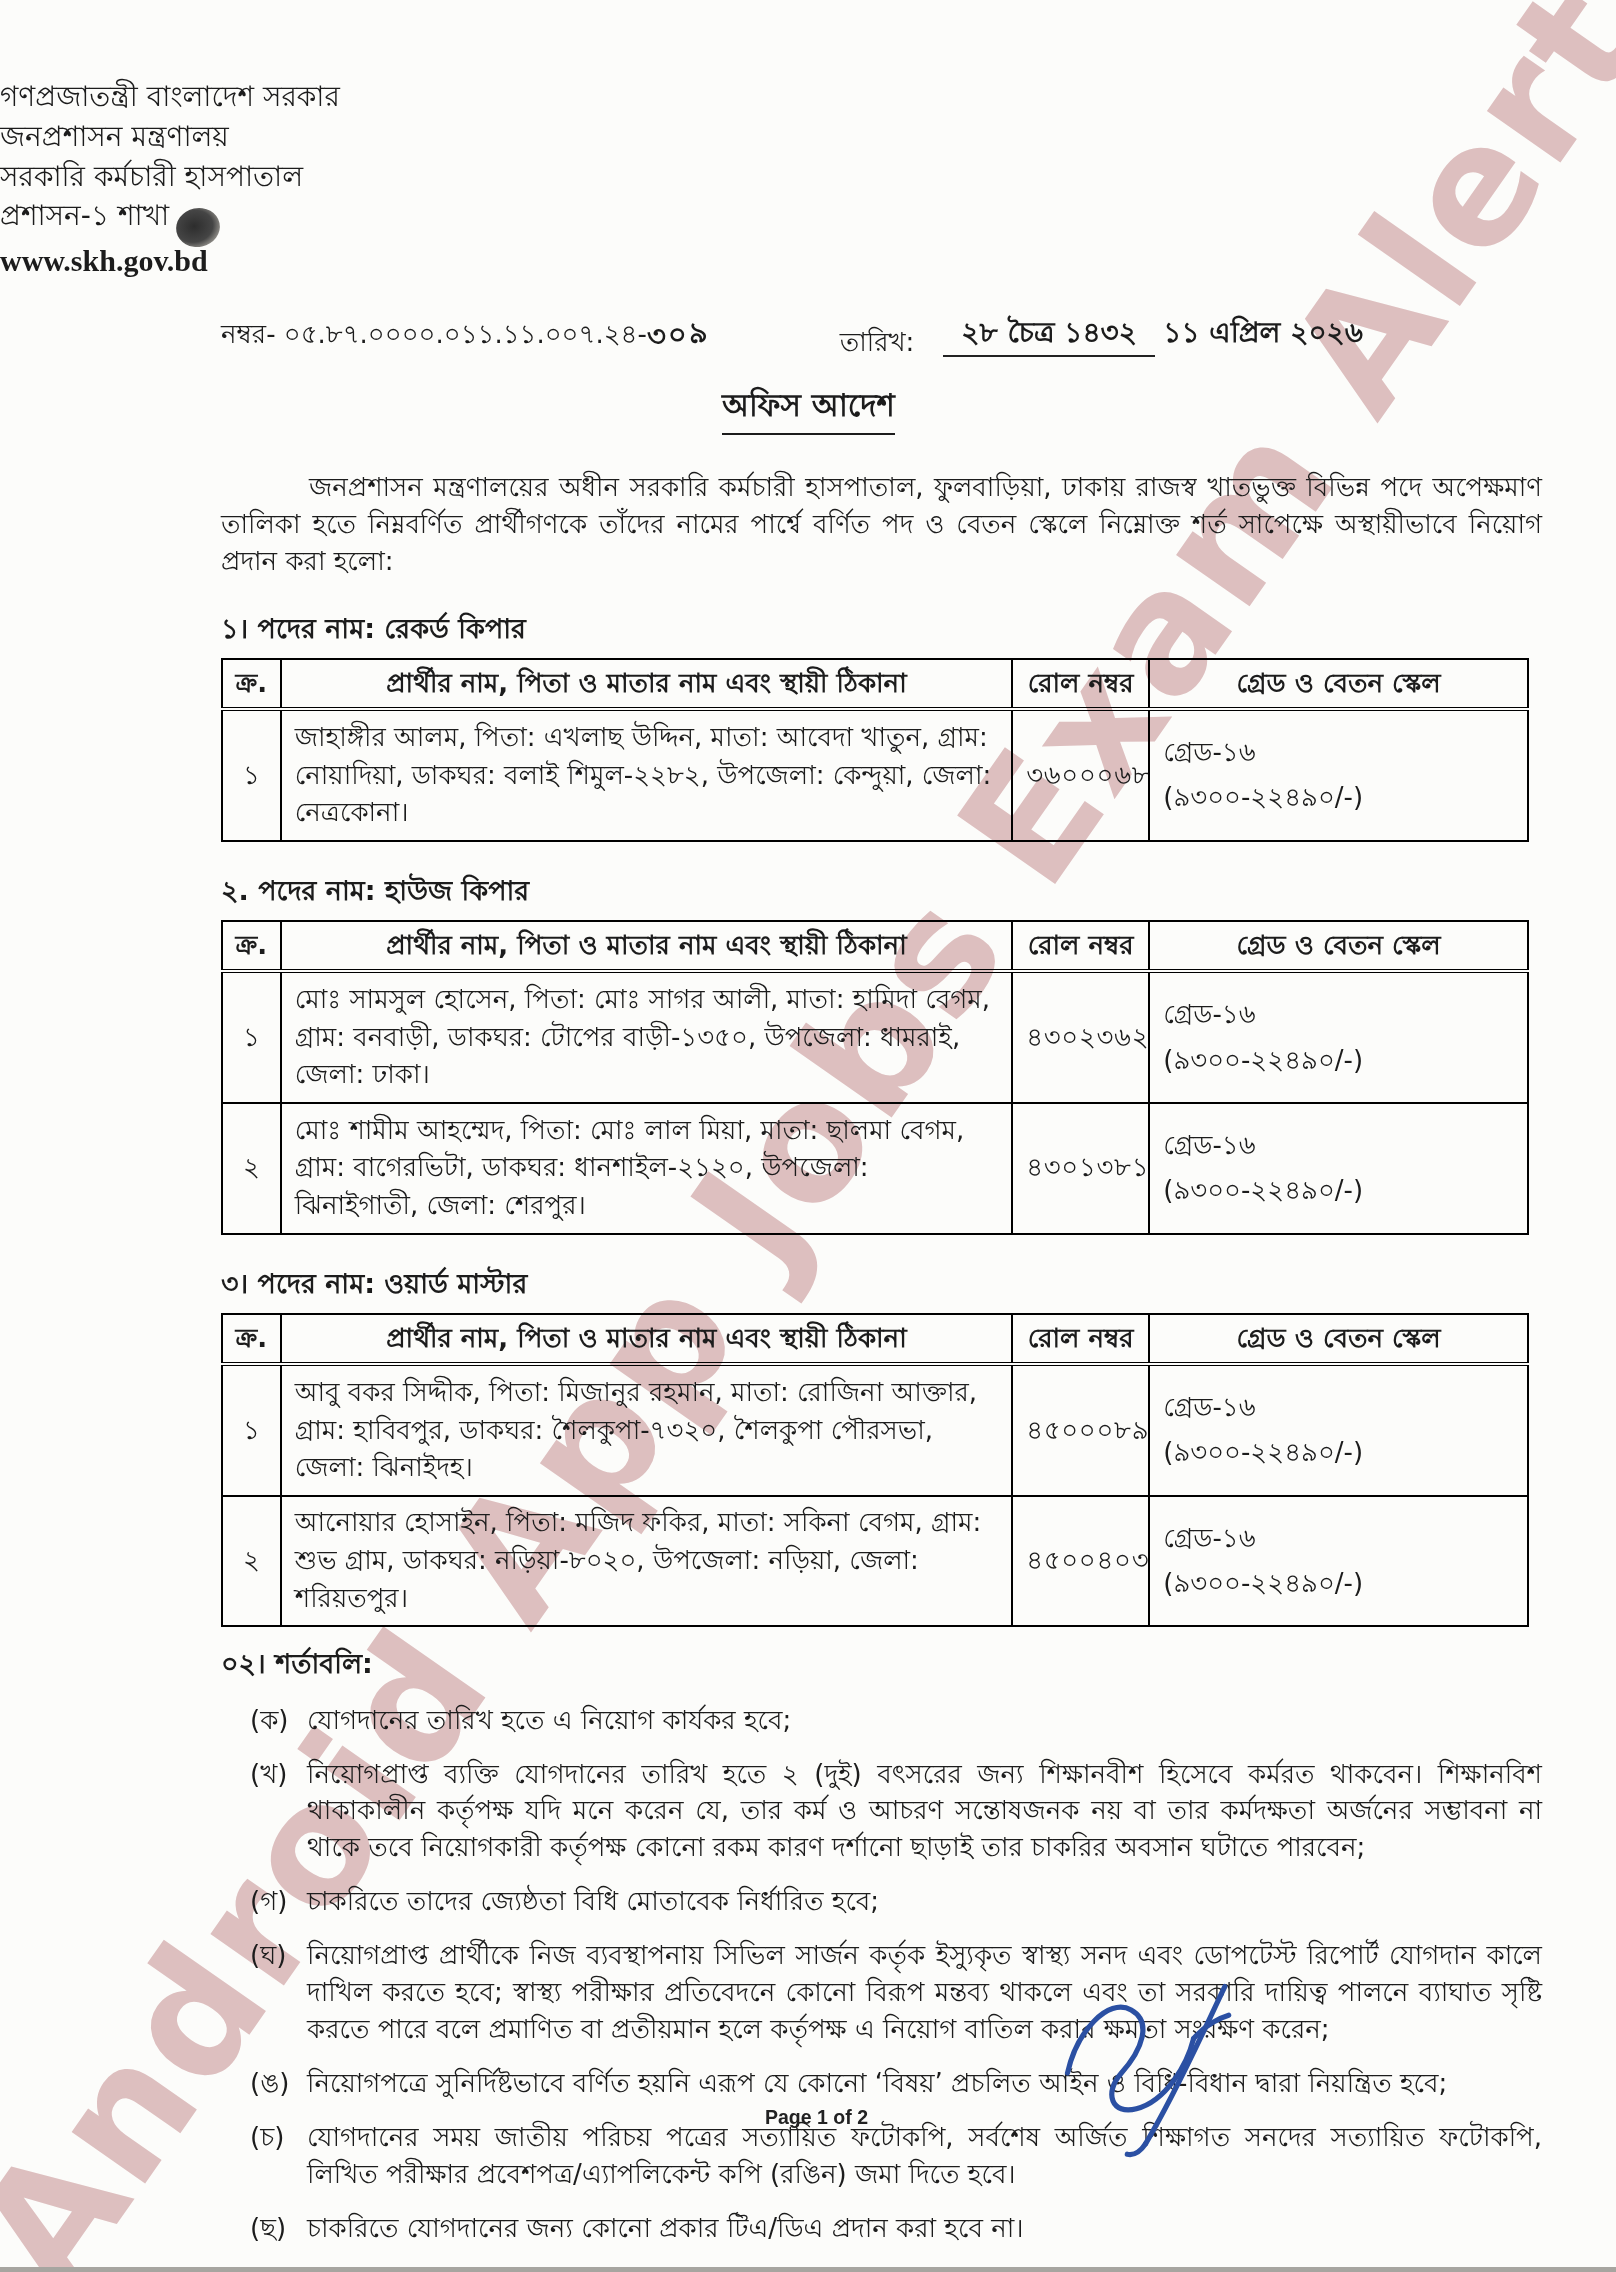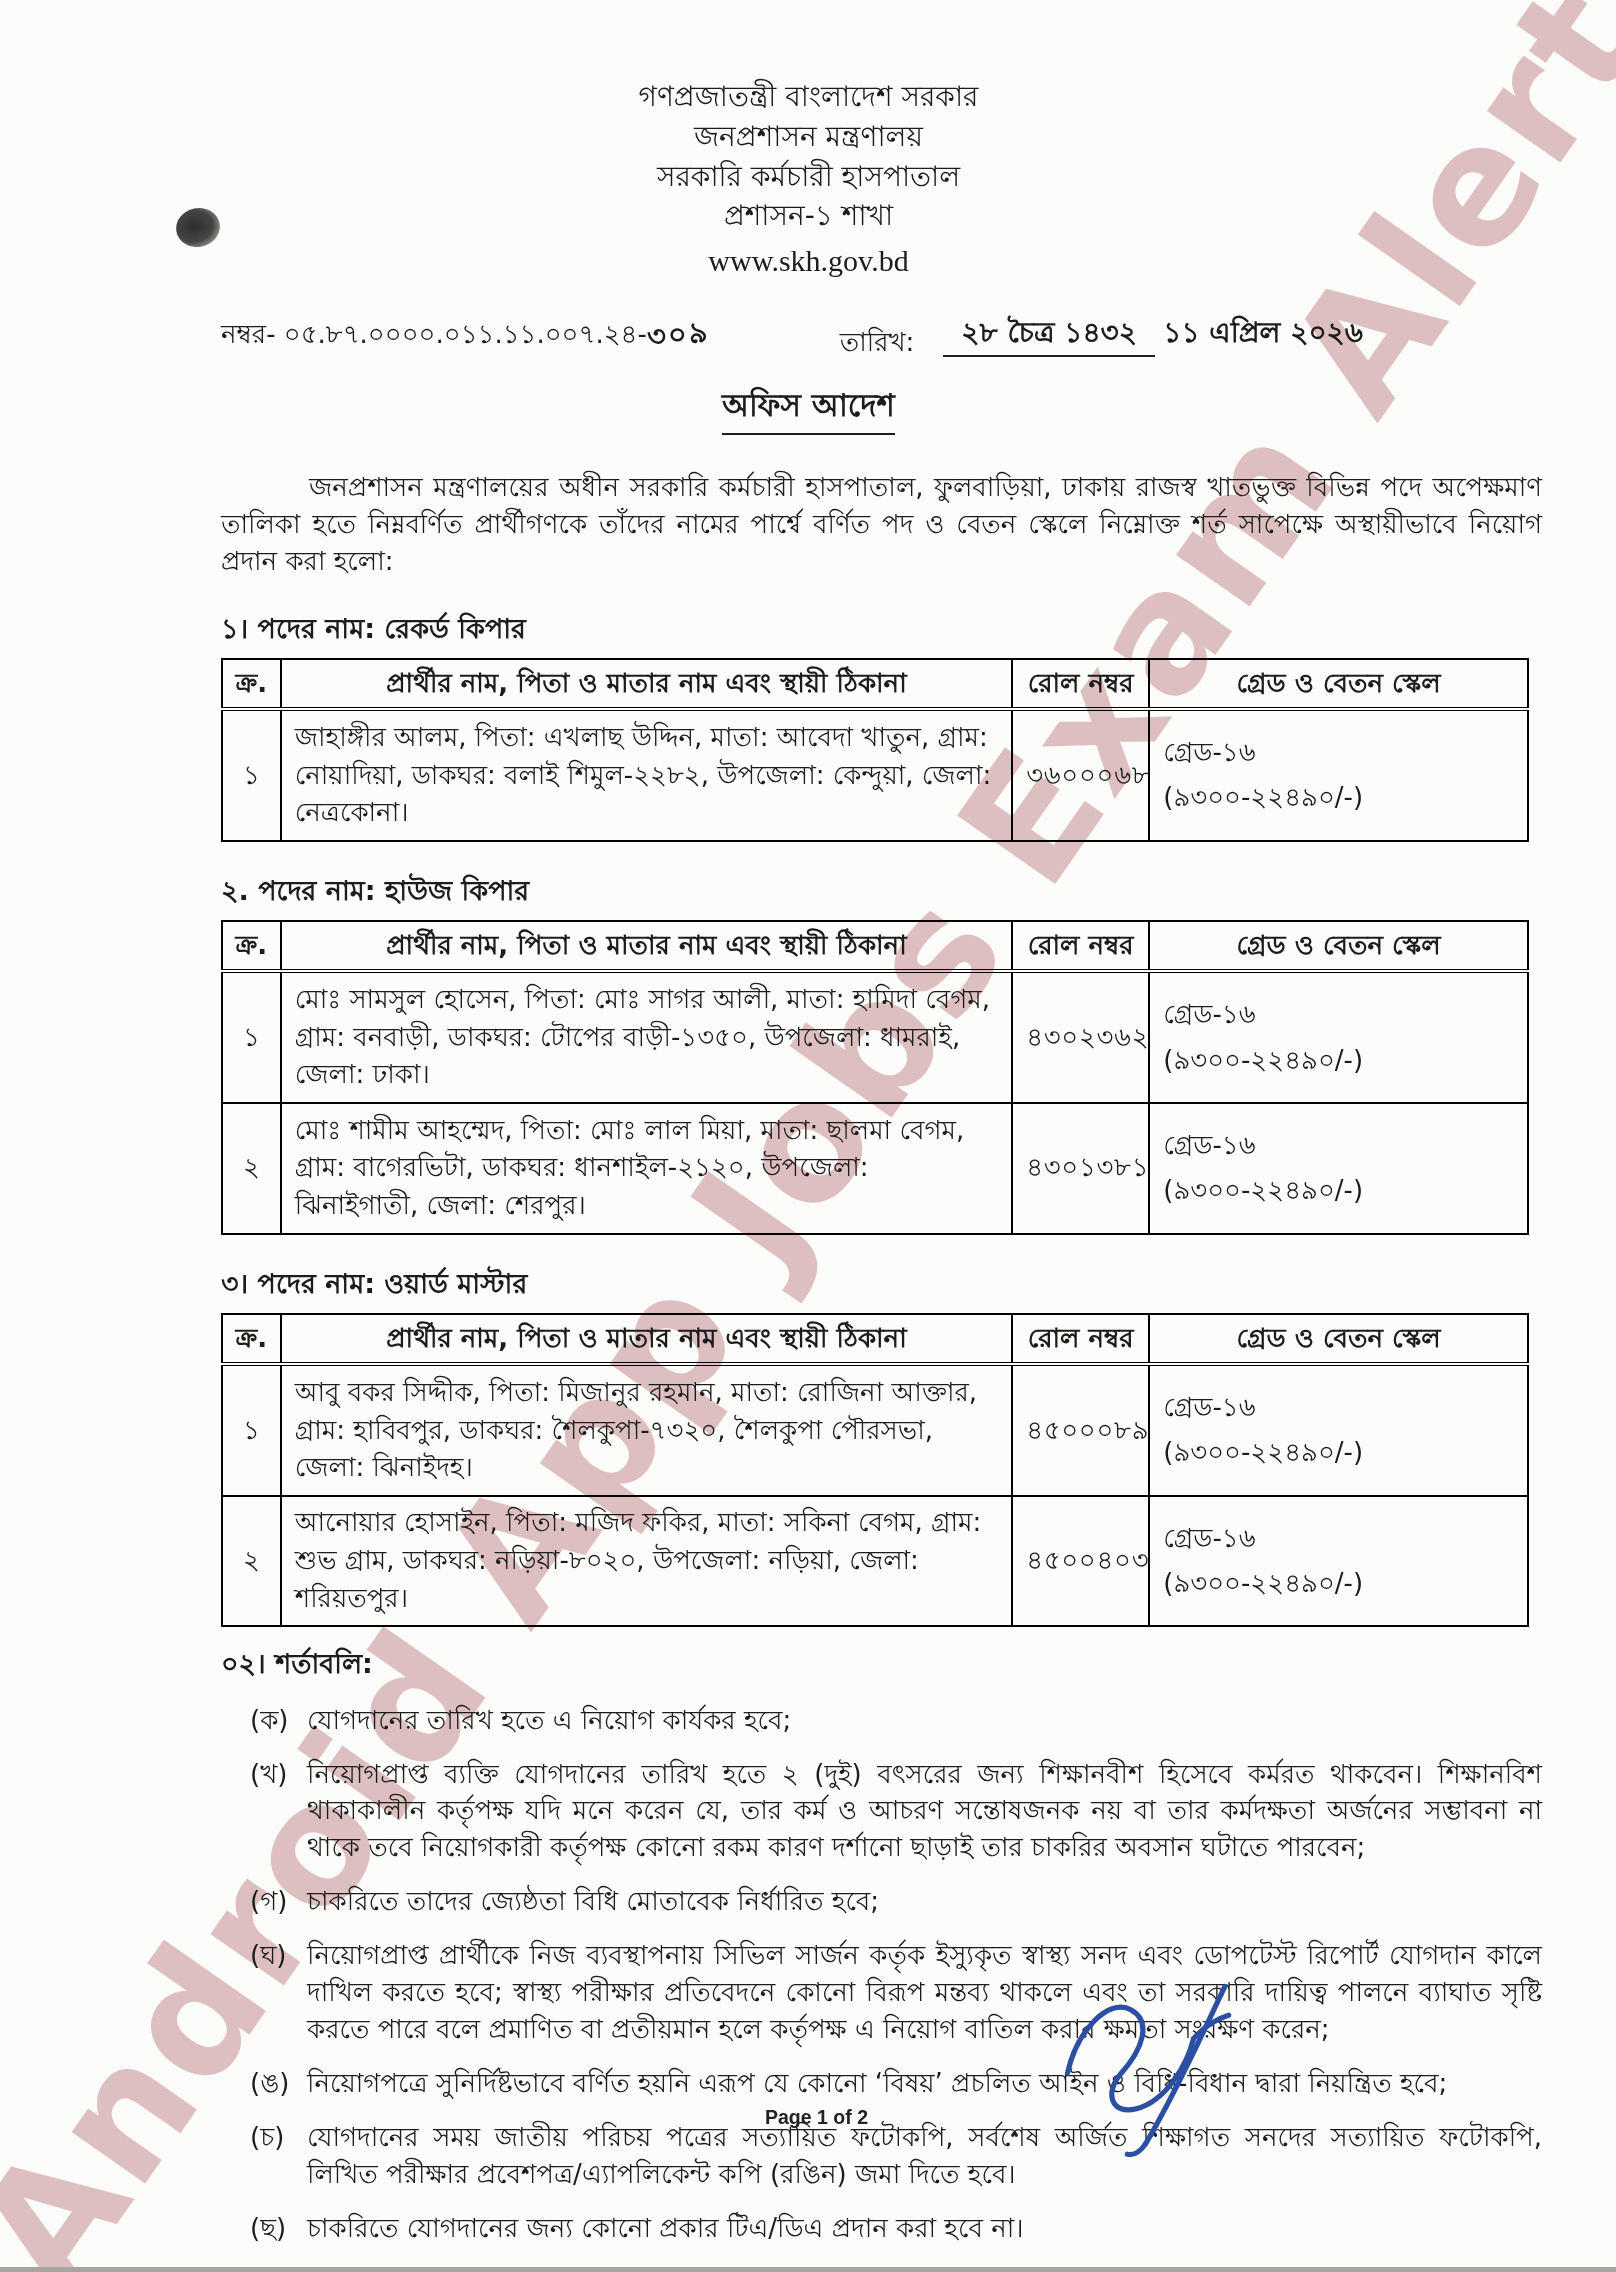--- a/index.html
+++ b/index.html
@@ -35,23 +35,23 @@
     transform:rotate(-12deg);
     z-index:2;
   }
   
   .content{
     position:relative; z-index:3;
     padding:77px 75px 0 221px;
     font-size:26px;
     line-height:1.42;
   }
-  .doc-header{ text-align:center; margin-left:-221px; margin-right:-75px; }
+  .doc-header{ text-align:left; margin-left:-221px; margin-right:-75px; }
   .doc-header .hline{ font-size:28px; line-height:1.42; }
-  .doc-header .website{ font-family:"Liberation Serif", serif; font-weight:400; font-size:30px; margin-top:3.9px; }
+  .doc-header .website{ font-family:"Liberation Serif", serif; font-weight:700; font-size:30px; margin-top:3.9px; }
 
   .memo-row{ display:flex; justify-content:space-between; align-items:flex-start; margin-top:31px; }
   .memo-number{ font-size:26px; white-space:nowrap; }
   .hand{ display:inline-block; font-weight:700; font-size:29px; letter-spacing:2px; transform:rotate(-5deg) translateY(1.3px); }
   .date-block{ display:flex; align-items:center; gap:29px; margin-right:179px; margin-top:-9px; }
   .date-label{ font-size:26px; padding-top:19.5px; }
   .date-frac{ text-align:center; }
   .date-top{ font-weight:700; font-size:28px; border-bottom:2.6px solid #222; padding:0 18px 6.5px 18px; }
   .date-bottom{ font-weight:700; font-size:28px; padding-top:5.2px; }
 

